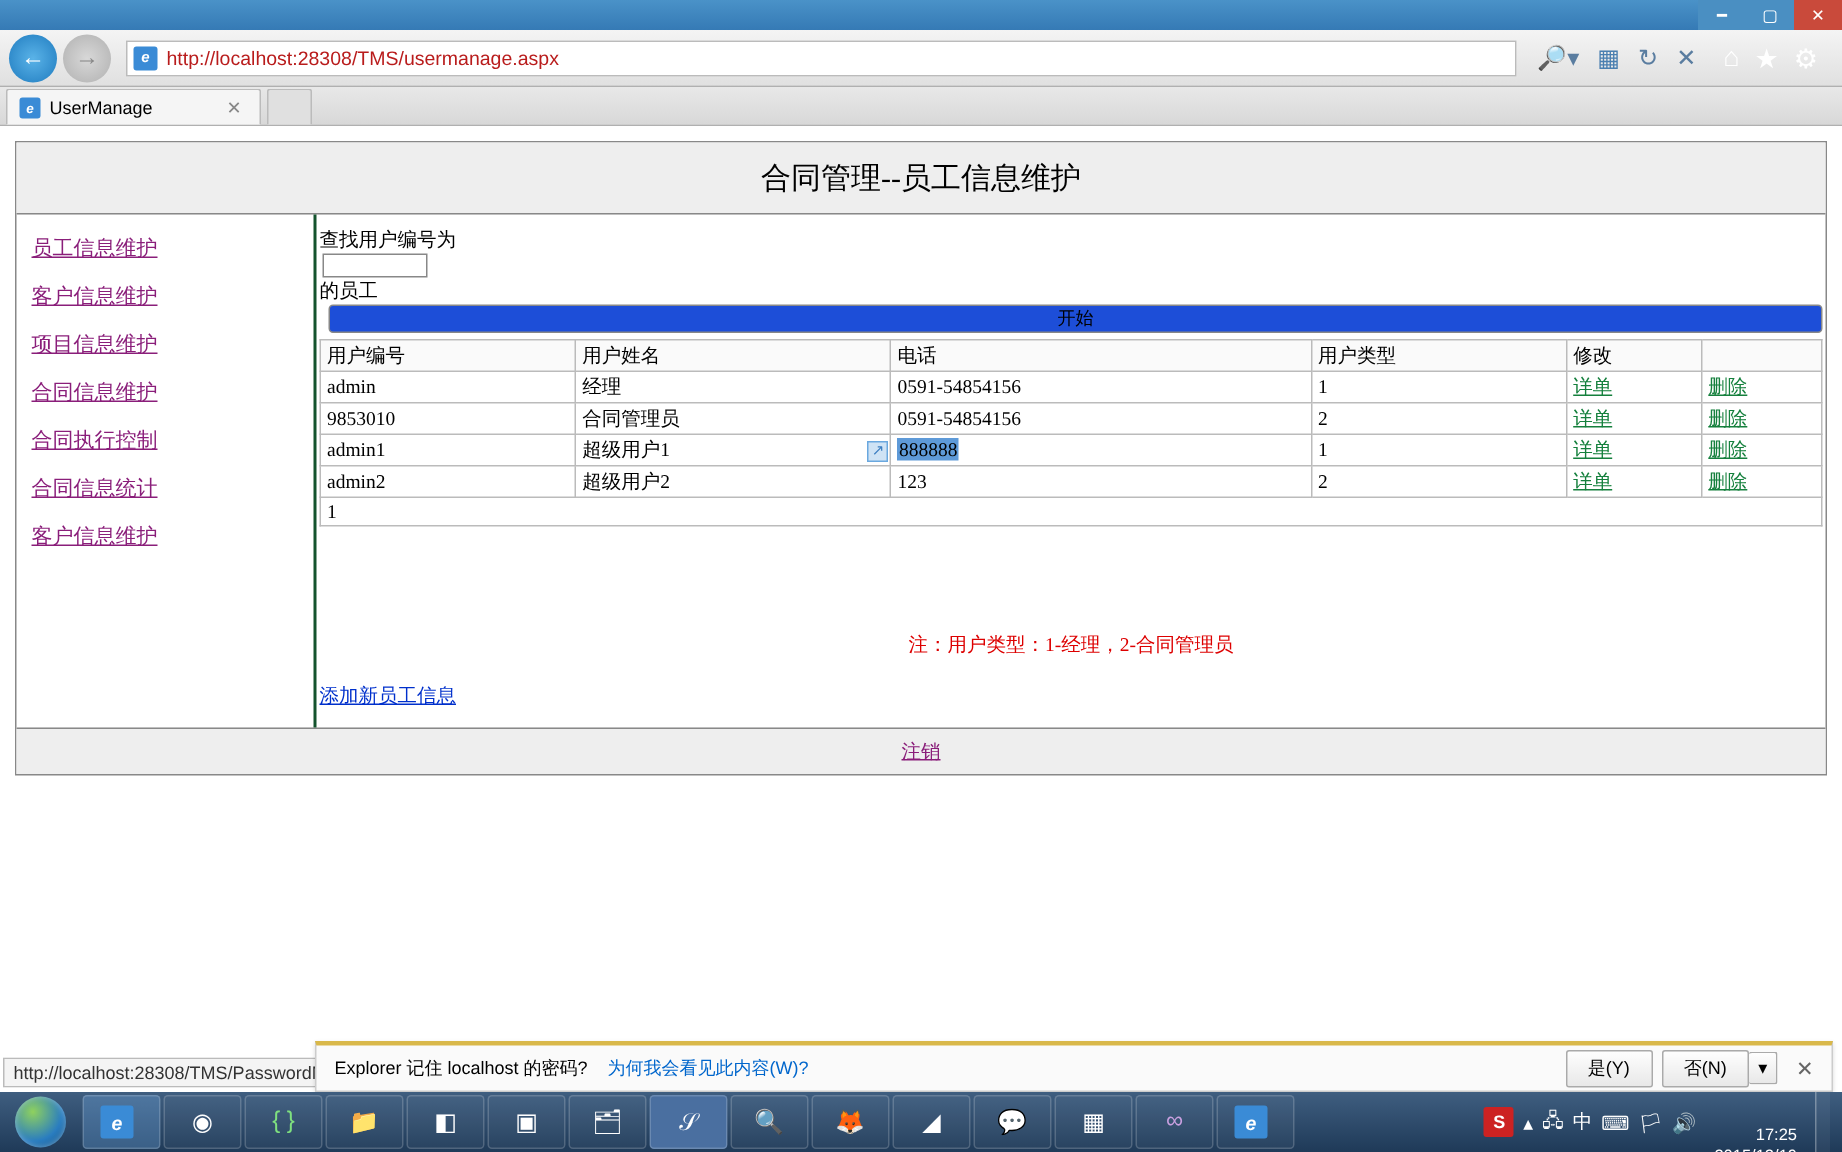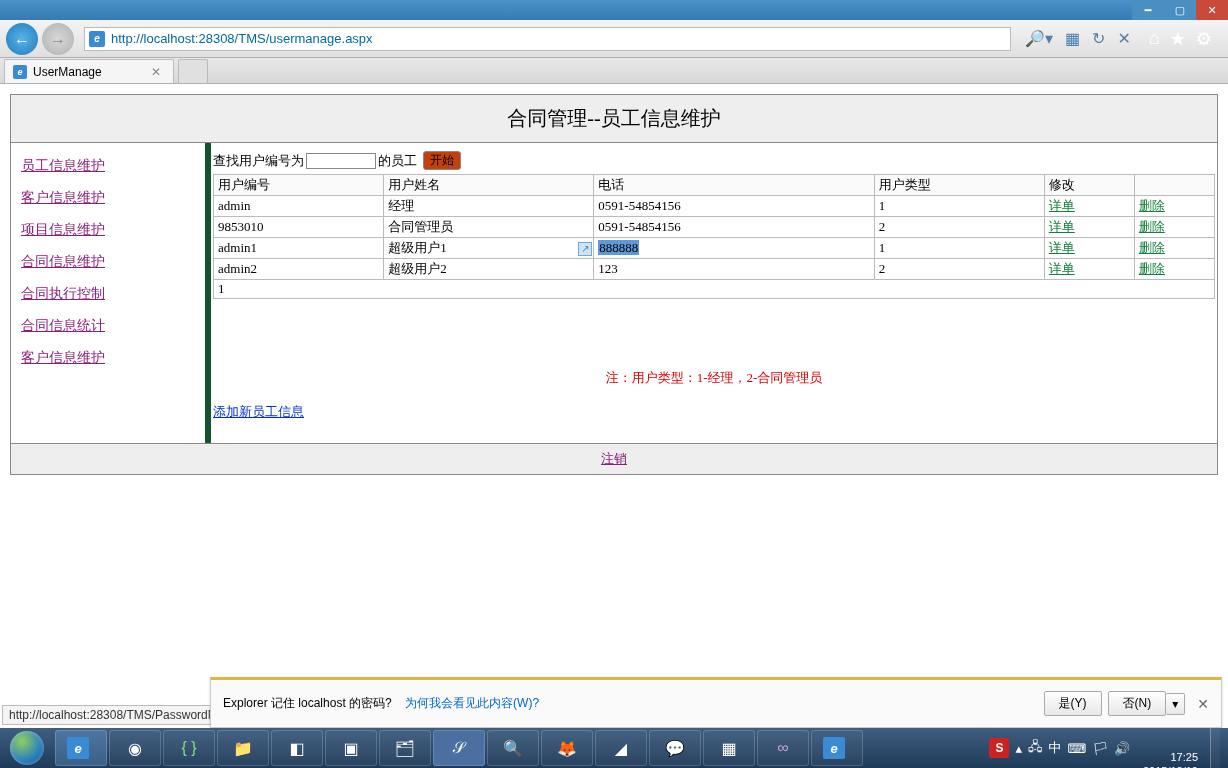--- a/index.html
+++ b/index.html
@@ -12,66 +12,66 @@
 .win-min { background: #4a8fc2; }
 .win-max { background: #4a8fc2; }
 .win-close { background: #c94a3b; }
 
 
 .navbar { height: 38px; background: linear-gradient(#f4f4f4, #e0e0e0); display: flex; align-items: center; padding: 0 6px; border-bottom: 1px solid #b0b0b0; }
 .nav-arrow { width: 32px; height: 32px; border-radius: 50%; background: radial-gradient(#5ab3e8, #1f7bbf); display: flex; align-items: center; justify-content: center; color: #fff; font-size: 16px; margin-right: 4px; }
 .nav-arrow.fwd { background: radial-gradient(#d8d8d8, #b0b0b0); color: #888; }
 .urlbar { flex: 1; height: 24px; border: 1px solid #bbb; background: #fff; display: flex; align-items: center; padding: 0 4px; margin: 0 6px; }
 .ie-icon { width: 16px; height: 16px; background: #3a8bd6; border-radius: 2px; margin-right: 6px; display:inline-flex; align-items:center; justify-content:center; color:#fff; font-size:10px; font-style:italic; font-weight:bold;}
-.url-text { flex: 1; font-size: 13px; color: #0369a1; }
+.url-text { flex: 1; font-size: 13px; color: #b91c1c; }
 .nav-icons { display: flex; gap: 12px; align-items: center; color: #5a7da0; font-size: 16px; padding: 0 8px;}
 .star-icons { display: flex; gap: 10px; align-items:center; padding: 0 10px; color: #fff; font-size:18px;}
 
 
 .tabbar { height: 26px; background: linear-gradient(#e8e8e8,#d8d8d8); display: flex; align-items: flex-end; border-bottom: 1px solid #b0b0b0; }
 .tab { height: 24px; min-width: 170px; background: #f5f5f5; border: 1px solid #bbb; border-bottom: none; display: flex; align-items: center; padding: 0 8px; font-size: 12px; margin-left: 4px; border-radius: 2px 2px 0 0;}
 .tab .ie-icon { width:14px; height:14px; font-size:9px; margin-right:6px;}
 .tab-close { margin-left: auto; color: #888; font-size: 12px; padding: 0 4px;}
 .tab.blank { min-width: 30px; background: #e0e0e0; }
 
 
 .app-wrap { padding: 10px; }
 .app-frame { border: 1px solid #888; }
 .app-header { text-align: center; padding: 10px 0; border-bottom: 1px solid #888; background: #eee; font-family: SimSun, serif;}
 .app-header .big { font-size: 20px; }
 .app-header .small { font-size: 20px; }
 
 .app-body { display: flex; min-height: 300px; }
-.sidebar { width: 200px; border-right: 6px solid #14532d; padding: 14px 10px; }
+.sidebar { width: 200px; border-right: 2px solid #14532d; padding: 14px 10px; }
 .sidebar a { display: block; color: #8a1e7a; text-decoration: underline; font-size: 14px; margin-bottom: 14px; font-family: SimSun, serif; cursor:pointer;}
 
 .content { flex: 1; padding: 6px 2px 12px 2px; display:flex; flex-direction:column;}
-.search-row { display: flex; align-items: center; font-size: 13px; font-family: SimSun, serif; padding: 2px 0 4px 0;}
+.search-row { display: flex; font-size: 13px; font-family: SimSun, serif; padding: 2px 0 4px 0; flex-direction: column;}
 .search-row input { width: 70px; border: 1px solid #888; height: 16px; font-size:12px; margin: 0 2px;}
-.search-row button { margin-left: 6px; font-size: 12px; padding: 0 6px; border:1px solid #888; background:#c2410c; border-radius:3px; cursor:pointer; font-family: SimSun;}
+.search-row button { margin-left: 6px; font-size: 12px; padding: 0 6px; border:1px solid #888; background:#1d4ed8; border-radius:3px; cursor:pointer; font-family: SimSun;}
 
 table.data { width: 100%; border-collapse: collapse; font-size: 13px; font-family: SimSun, serif;}
 table.data th, table.data td { border: 1px solid #bbb; text-align: left; padding: 1px 4px; font-weight: normal; height: 16px;}
 table.data th { background: #fafafa; }
 .link-cell { color: #15803d; text-decoration: underline; cursor: pointer;}
 .sel { background: #5e9ad8; color: #000000; padding: 0 1px; font-family: Liberation Serif, serif;}
 .popout-badge { display:inline-block; width:14px; height:14px; background:#cfe3f5; border:1px solid #6aa8df; color:#3d7fc2; font-size:10px; text-align:center; line-height:12px; position:absolute; margin-left:-20px; margin-top:2px;}
 
 .page-num { font-size: 13px; padding: 1px 4px; border:1px solid #bbb; border-top:none; font-family: SimSun;}
 .note { color: #d00; text-align: center; font-size: 13px; margin-top: 70px; font-family: SimSun, serif;}
 .add-link { color: #0030cc; text-decoration: underline; font-size: 13px; margin-top: 16px; display:inline-block; font-family: SimSun; cursor:pointer;}
 
 .footer { border-top: 1px solid #888; text-align: center; padding: 6px 0; background:#eee;}
 .footer a { color: #8a1e7a; text-decoration: underline; font-size: 13px; font-family: SimSun; cursor:pointer;}
 
 
 .statusbar { position: fixed; bottom: 43px; left: 2px; background: #f4f4f4; border: 1px solid #bbb; padding: 2px 6px; font-size: 12px; color: #333; }
 
 
-.ie-prompt { position: fixed; bottom: 40px; left: 210px; right: 6px; height: 51px; background: #fafafa; border: 1px solid #ccc; border-top: 3px solid #d9b84a; display: flex; align-items: center; padding: 0 12px; font-size: 12px; box-shadow: 0 1px 3px rgba(0,0,0,0.15);}
+.ie-prompt { position: fixed; bottom: 40px; left: 210px; right: 6px; height: 34px; background: #fafafa; border: 1px solid #ccc; border-top: 3px solid #d9b84a; display: flex; align-items: center; padding: 0 12px; font-size: 12px; box-shadow: 0 1px 3px rgba(0,0,0,0.15);}
 .ie-prompt .msg { flex: 1; }
 .ie-prompt .why { color: #0066cc; margin-left: 10px; cursor:pointer;}
 .ie-prompt button { margin-left: 6px; padding: 3px 14px; border: 1px solid #aaa; background: linear-gradient(#fefefe,#e8e8e8); border-radius:2px; font-size:12px; cursor:pointer;}
 .ie-prompt .dropdown-btn { padding: 3px 6px; border-left: none; margin-left:0;}
 .ie-prompt .close-x { margin-left: 12px; color: #666; cursor:pointer; font-size:14px;}
 
 
 .taskbar { position: fixed; bottom: 0; left: 0; right: 0; height: 40px; background: linear-gradient(#3f5e80, #1f3a58); display: flex; align-items: center; }
 .start-orb { width: 54px; height: 40px; display:flex; align-items:center; justify-content:center;}
 .orb { width: 34px; height: 34px; border-radius: 50%; background: radial-gradient(circle at 35% 30%, #8fd15e, #2a7dc0 60%, #0b4a7a); box-shadow: 0 0 4px rgba(255,255,255,0.4) inset;}

